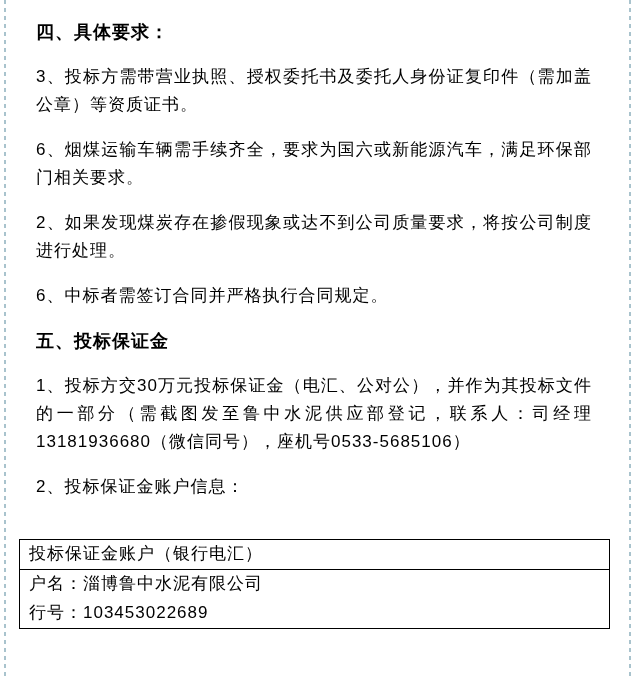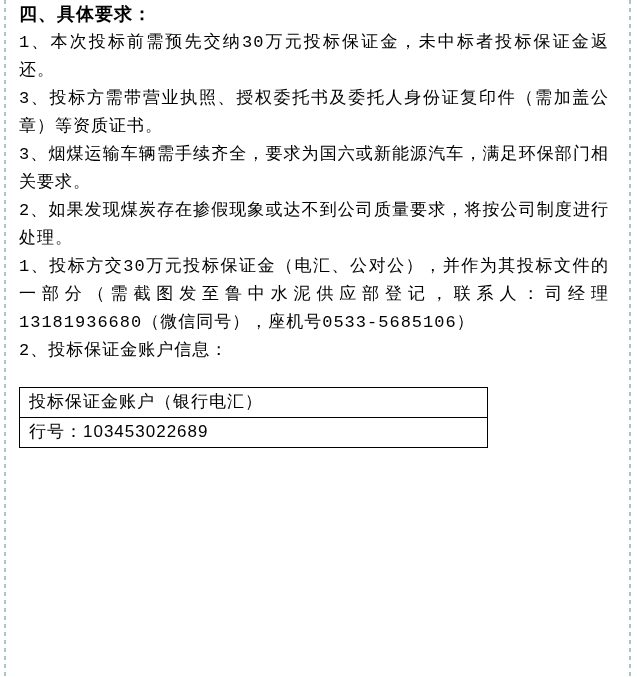--- a/index.html
+++ b/index.html
@@ -33,29 +33,29 @@
   .dashed-v.right { left: 629px; }
   .content {
     position: absolute;
     left: 19px; top: 1px;
     width: 590px;
     font-size: 17px;
     line-height: 28px;
     letter-spacing: 1px;
     text-align: justify;
   }
-  p { margin: 0; padding: 0; font-family: Liberation Mono, monospace; }
+  p { margin: 17px; padding: 0; }
   .heading {
     font-weight: bold;
     font-size: 18px;
   }
   table.deposit {
     border-collapse: collapse;
-    width: 469px;
-    margin-top: 22px;
+    width: 591px;
+    margin-top: 38px;
     border: 1px solid var(--table-border);
   }
   table.deposit th, table.deposit td {
     font-weight: normal;
     text-align: left;
     font-size: 17px;
     letter-spacing: 1px;
     height: 28px;
     line-height: 28px;
     padding: 0 0 1px 9px;
@@ -69,35 +69,39 @@
 </head>
 <body>
 
 <div class="page">
   <div class="dashed-v left"></div>
   <div class="dashed-v right"></div>
 
   <div class="content">
 
     <p class="heading">四、具体要求：</p>
-    <p class="item">1、本次投标前需预先交纳30万元投标保证金，未中标者投标保证金返还。</p>
     <p class="item">3、投标方需带营业执照、授权委托书及委托人身份证复印件（需加盖公章）等资质证书。</p>
-    <p class="item">3、烟煤运输车辆需手续齐全，要求为国六或新能源汽车，满足环保部门相关要求。</p>
+    <p class="item">6、烟煤运输车辆需手续齐全，要求为国六或新能源汽车，满足环保部门相关要求。</p>
     <p class="item">2、如果发现煤炭存在掺假现象或达不到公司质量要求，将按公司制度进行处理。</p>
+    <p class="item">6、中标者需签订合同并严格执行合同规定。</p>
 
+    <p class="heading">五、投标保证金</p>
     <p class="item">1、投标方交30万元投标保证金（电汇、公对公），并作为其投标文件的一部分（需截图发至鲁中水泥供应部登记，联系人：司经理13181936680（微信同号），座机号0533-5685106）</p>
     <p class="item">2、投标保证金账户信息：</p>
 
     <table class="deposit">
       <thead>
         <tr>
           <th>投标保证金账户（银行电汇）</th>
         </tr>
       </thead>
       <tbody>
         <tr>
+          <td><span>户名：</span><span>淄博鲁中水泥有限公司</span></td>
+        </tr>
+        <tr>
           <td><span>行号：</span><span>103453022689</span></td>
         </tr>
       </tbody>
     </table>
 
   </div>
 </div>
 
 </body></html>

